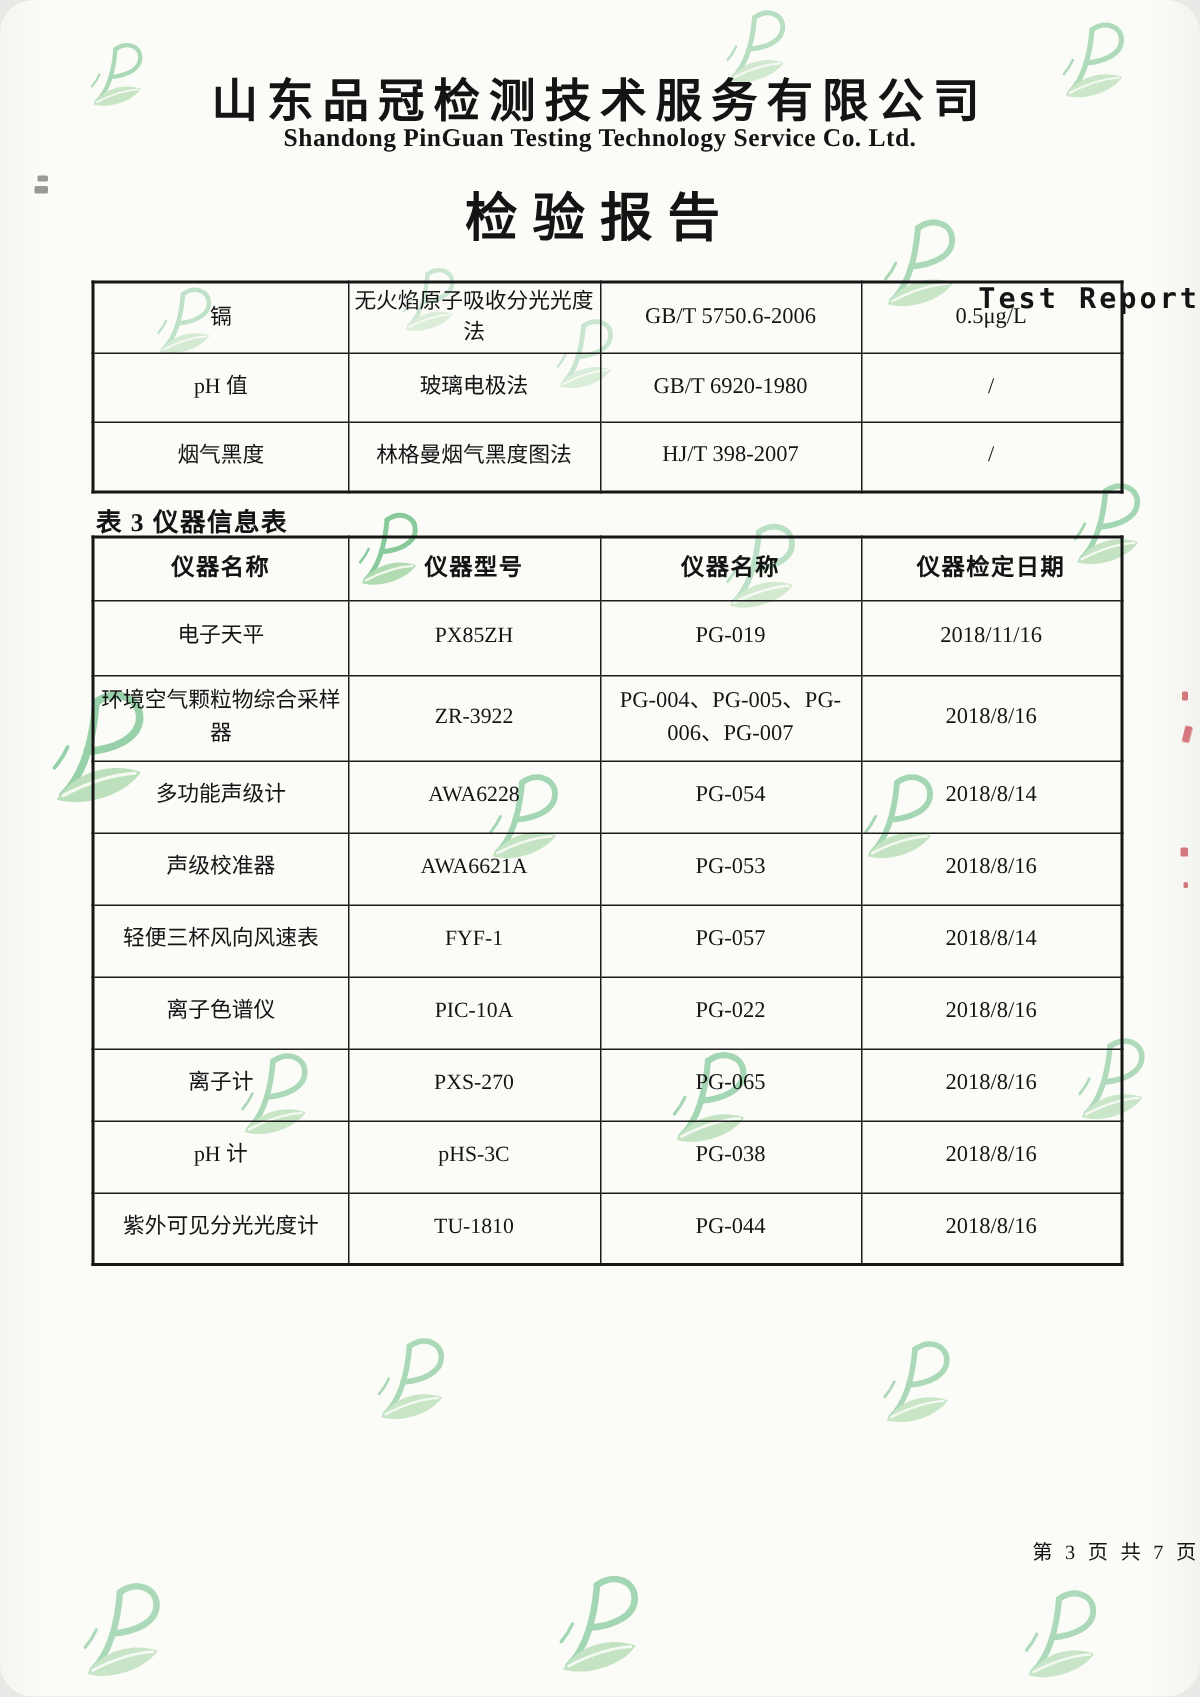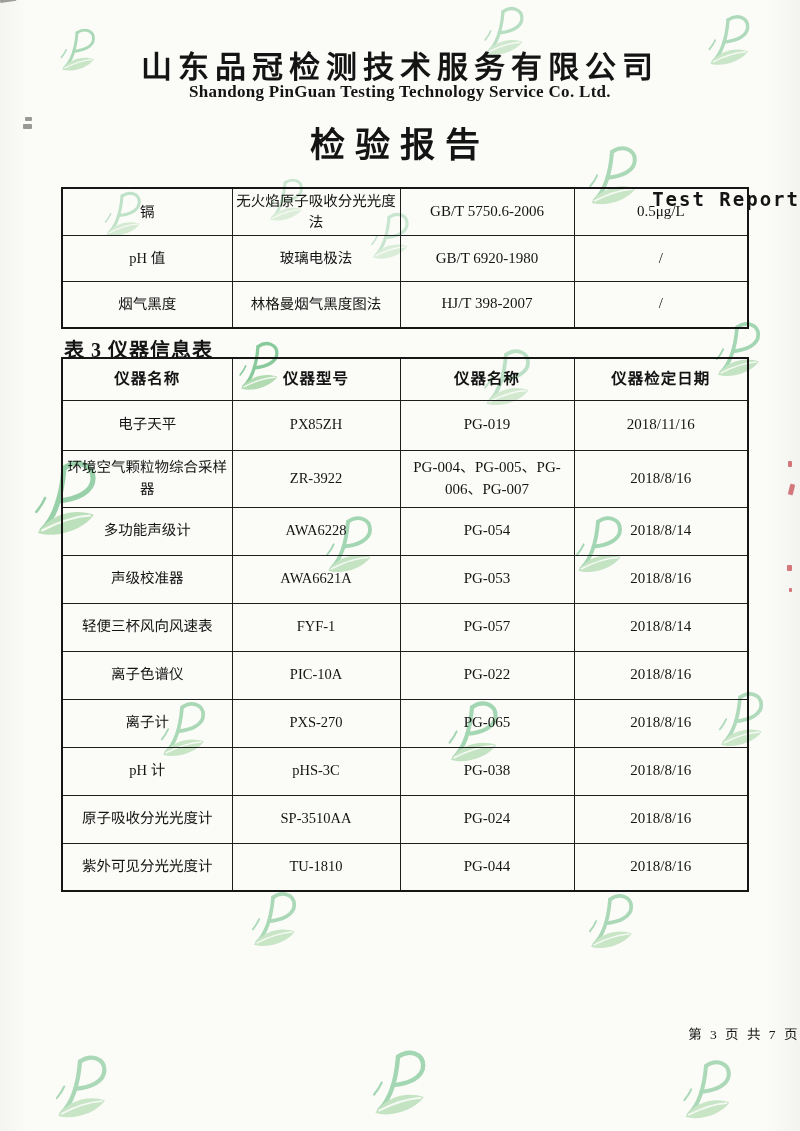--- a/index.html
+++ b/index.html
@@ -1,19 +1,19 @@
 <!DOCTYPE html>
 <html lang="zh-CN"><head>
 <meta charset="utf-8">
 <style>
   html,body { margin:0; padding:0; background:#e8e8e6; }
   .page {
     position:relative; width:800px; height:1131px; margin:0 auto;
     background:linear-gradient(90deg,#f4f4f0 0px,#fbfbf8 28px,#fbfbf8 765px,#f3f3ef 800px);
-    font-family:"Liberation Serif", serif; color:#141414; overflow:hidden;
+    font-family:"Liberation Serif", serif; color:#141414; overflow:hidden;border-radius:22px;
   }
   .layer-wm { position:absolute; inset:0; z-index:0; }
   .wm { position:absolute; }
   .fg { position:relative; z-index:1; }
 
   .company-cn { position:absolute; top:42px; left:0; width:100%; text-align:center;
     font-size:31px; font-weight:bold; letter-spacing:6px; }
   .company-en { position:absolute; top:82px; left:0; width:100%; text-align:center;
     font-size:17px; font-weight:bold; letter-spacing:0.3px; }
   .title-cn { position:absolute; top:116px; left:0; width:100%; text-align:center;
@@ -29,21 +29,21 @@
   .t3 { left:61px; top:357px; width:686px; border:2.4px solid #161616;padding-left:25px; }
   .t3 thead tr { height:42px; }
   .t3 th { font-size:15.5px; font-weight:bold; letter-spacing:1px; }
   .t3 tbody tr { height:48px; }
   .t3 tbody tr:nth-child(1) { height:50px; }
   .t3 tbody tr:nth-child(2) { height:57px; }
   .t3 tbody tr:nth-child(12){ height:50px; }
   td:nth-child(1), td:nth-child(2) { font-size:14.5px; }
   td:nth-child(3), td:nth-child(4) { font-size:15px; }
 
-  .caption { position:absolute; left:64px; top:334px; font-size:20px; font-weight:bold;
+  .caption { position:absolute; left:64px; top:334px; font-size:17px; font-weight:bold;
     letter-spacing:1px; }
   .footer { position:absolute; top:1023px; left:0; width:100%; text-align:right;
     font-size:13.5px; letter-spacing:2.5px; }
 
   .speck { position:absolute; border-radius:1px; }
   .speck.red { background:#c23540; opacity:.65; filter:blur(.4px); }
   .speck.gray { background:#6f6f6c; opacity:.7; }
   .corner-mark { position:absolute; left:0; top:0; width:16px; height:3px; background:#55524e;
     opacity:.55; transform:rotate(-8deg); transform-origin:left top; }
 </style>
@@ -225,26 +225,20 @@
             <td>PG-065</td>
             <td>2018/8/16</td>
           </tr>
           <tr>
             <td>pH 计</td>
             <td>pHS-3C</td>
             <td>PG-038</td>
             <td>2018/8/16</td>
           </tr>
           <tr>
-            <td>原子吸收分光光度计</td>
-            <td>SP-3510AA</td>
-            <td>PG-024</td>
-            <td>2018/8/16</td>
-          </tr>
-          <tr>
             <td>紫外可见分光光度计</td>
             <td>TU-1810</td>
             <td>PG-044</td>
             <td>2018/8/16</td>
           </tr>
         </tbody>
     </table>
 
     <div class="footer">第 3 页 共 7 页</div>
   </div>

